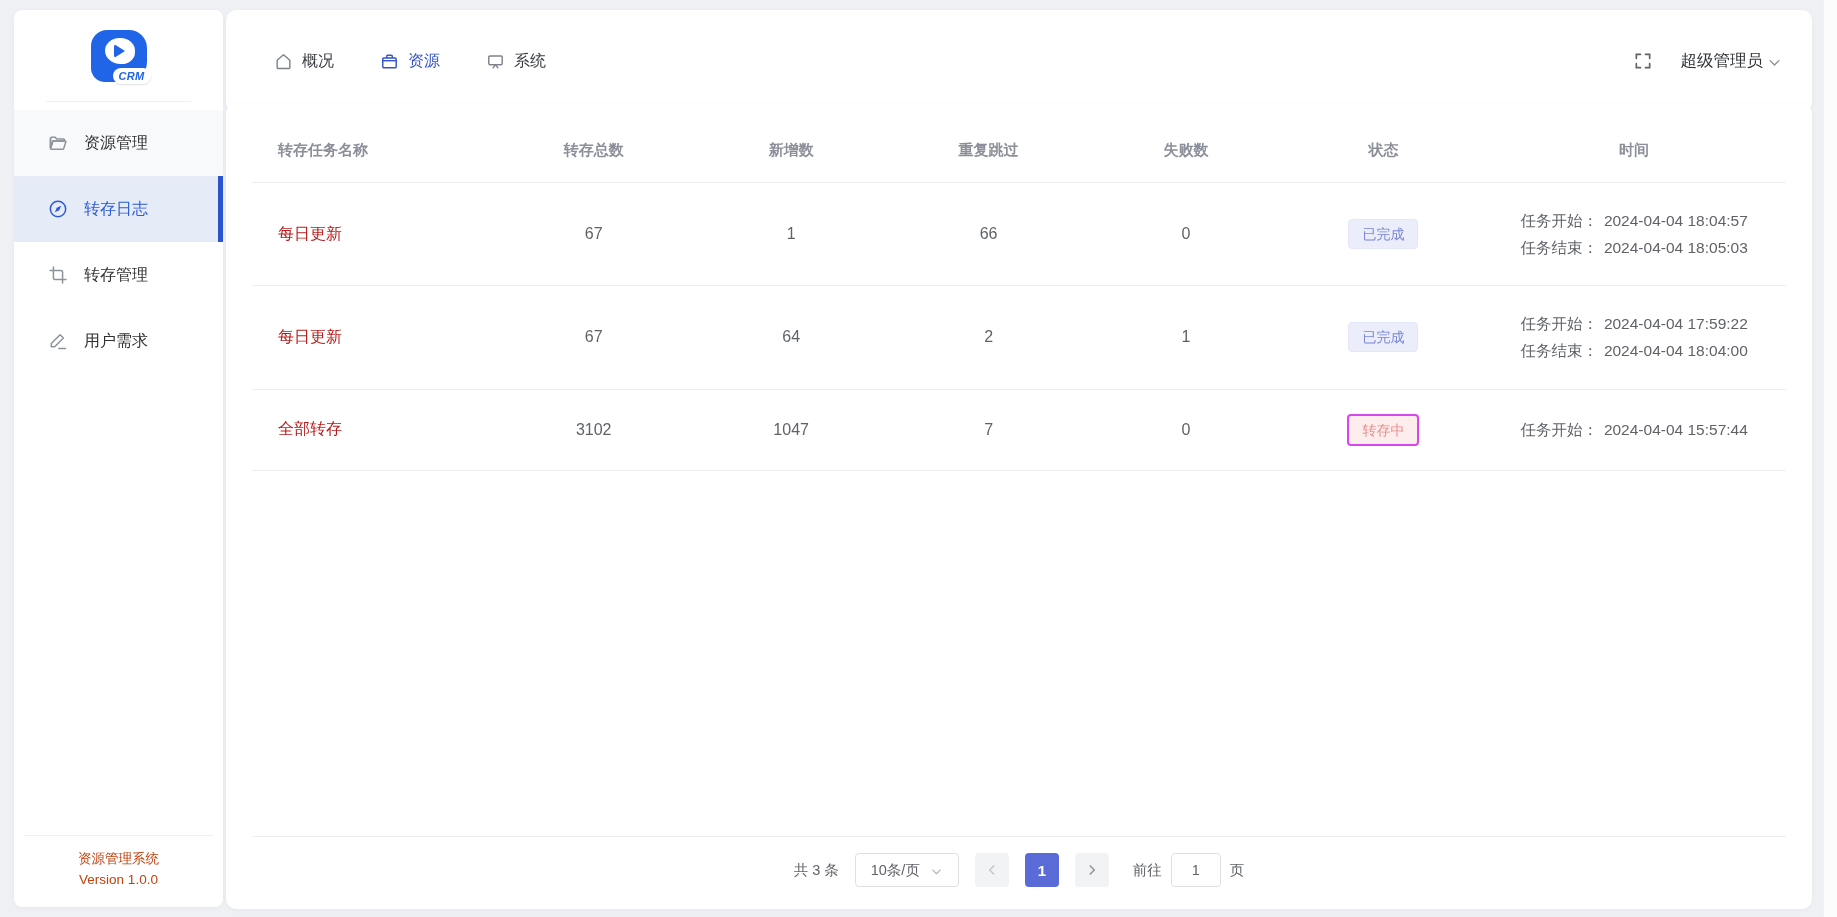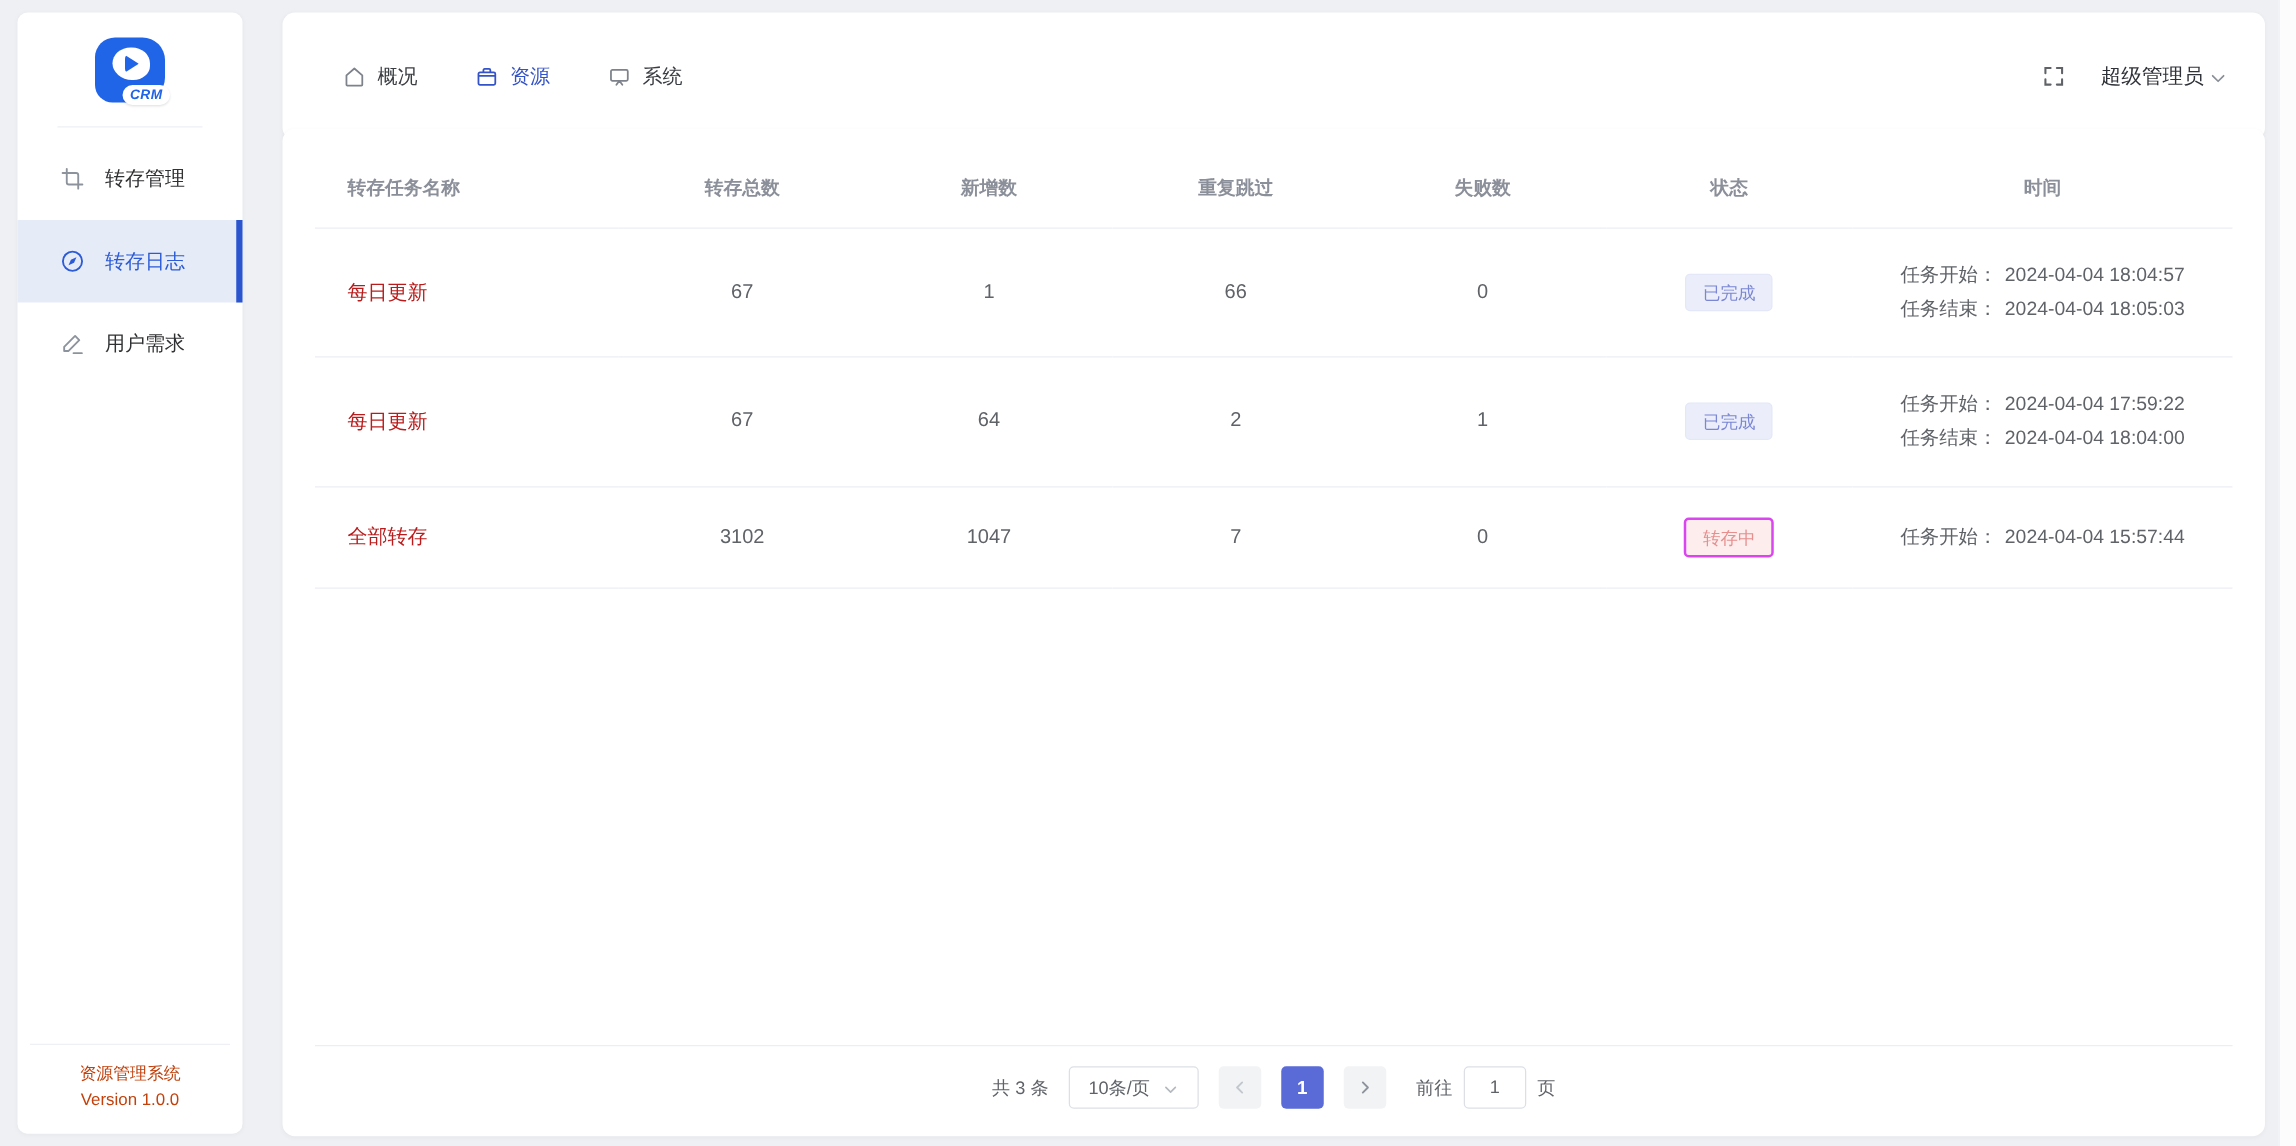--- a/index.html
+++ b/index.html
@@ -11,21 +11,21 @@
     overflow:hidden;
     color:#303133;
   }
   :root{
     --primary:#2b5bd7;
     --pag-active:#5a6bd8;
   }
 
   
   .sidebar{
-    position:absolute; left:14px; top:10px; bottom:10px; width:180px;
+    position:absolute; left:14px; top:10px; bottom:10px; width:209px;
     background:#fff; border-radius:8px;
     box-shadow:0 1px 4px rgba(0,0,0,.04);
     display:flex; flex-direction:column;
   }
   .logo-wrap{ height:92px; display:flex; align-items:center; justify-content:center;
     border-bottom:1px solid #eef0f3; margin:0 32px; }
   .logo{ position:relative; width:56px; height:52px; }
   .logo-blob{
     position:absolute; inset:0; background:#2064e8; border-radius:16px 18px 20px 14px;
   }
@@ -152,39 +152,48 @@
     <div class="logo">
       <div class="logo-blob"></div>
       <div class="logo-hole">
           <div class="logo-dot"></div>
         </div>
       <div class="logo-pill">CRM</div>
     </div>
   </div>
 
   <nav class="menu">
+    <div class="menu-item subtle">
+      <span class="mi-icon">
+        <svg viewBox="0 0 24 24" fill="none" stroke="currentColor" stroke-width="1.8" stroke-linejoin="round">
+          <path d="M3 6.5c0-.8.7-1.5 1.5-1.5h4l2 2.2h8c.8 0 1.5.7 1.5 1.5v.8H5.8L3 18.5z"></path>
+          <path d="M3 6.5V18c0 .8.7 1.5 1.5 1.5h13c.7 0 1.2-.4 1.4-1l2.4-7.6c.3-.9-.2-1.4-1.1-1.4H6.9c-.6 0-1.1.3-1.3.9L3 18.5"></path>
+        </svg>
+      </span>
+      <span>资源管理</span>
+    </div>
+
+    <div class="menu-item active">
+      <span class="mi-icon">
+        <svg viewBox="0 0 24 24" fill="none" stroke="currentColor" stroke-width="1.8" stroke-linecap="round" stroke-linejoin="round">
+          <circle cx="12" cy="12" r="9.2"></circle>
+          <path d="M15.8 8.2l-2.3 5.3-5.3 2.3 2.3-5.3z" fill="currentColor" stroke="none"></path>
+        </svg>
+      </span>
+      <span>转存日志</span>
+    </div>
 
     <div class="menu-item">
       <span class="mi-icon">
         <svg viewBox="0 0 24 24" fill="none" stroke="currentColor" stroke-width="1.8" stroke-linecap="round" stroke-linejoin="round">
           <path d="M6.5 2.5v13a2 2 0 0 0 2 2h13"></path>
           <path d="M2.5 6.5h13a2 2 0 0 1 2 2v13"></path>
         </svg>
       </span>
       <span>转存管理</span>
-    </div>
-
-    <div class="menu-item active">
-      <span class="mi-icon">
-        <svg viewBox="0 0 24 24" fill="none" stroke="currentColor" stroke-width="1.8" stroke-linecap="round" stroke-linejoin="round">
-          <circle cx="12" cy="12" r="9.2"></circle>
-          <path d="M15.8 8.2l-2.3 5.3-5.3 2.3 2.3-5.3z" fill="currentColor" stroke="none"></path>
-        </svg>
-      </span>
-      <span>转存日志</span>
     </div>
 
     <div class="menu-item">
       <span class="mi-icon">
         <svg viewBox="0 0 24 24" fill="none" stroke="currentColor" stroke-width="1.8" stroke-linecap="round" stroke-linejoin="round">
           <path d="M14.5 4.5l4 4L8 19H4v-4z"></path>
           <path d="M13 21h8"></path>
         </svg>
       </span>
       <span>用户需求</span>

